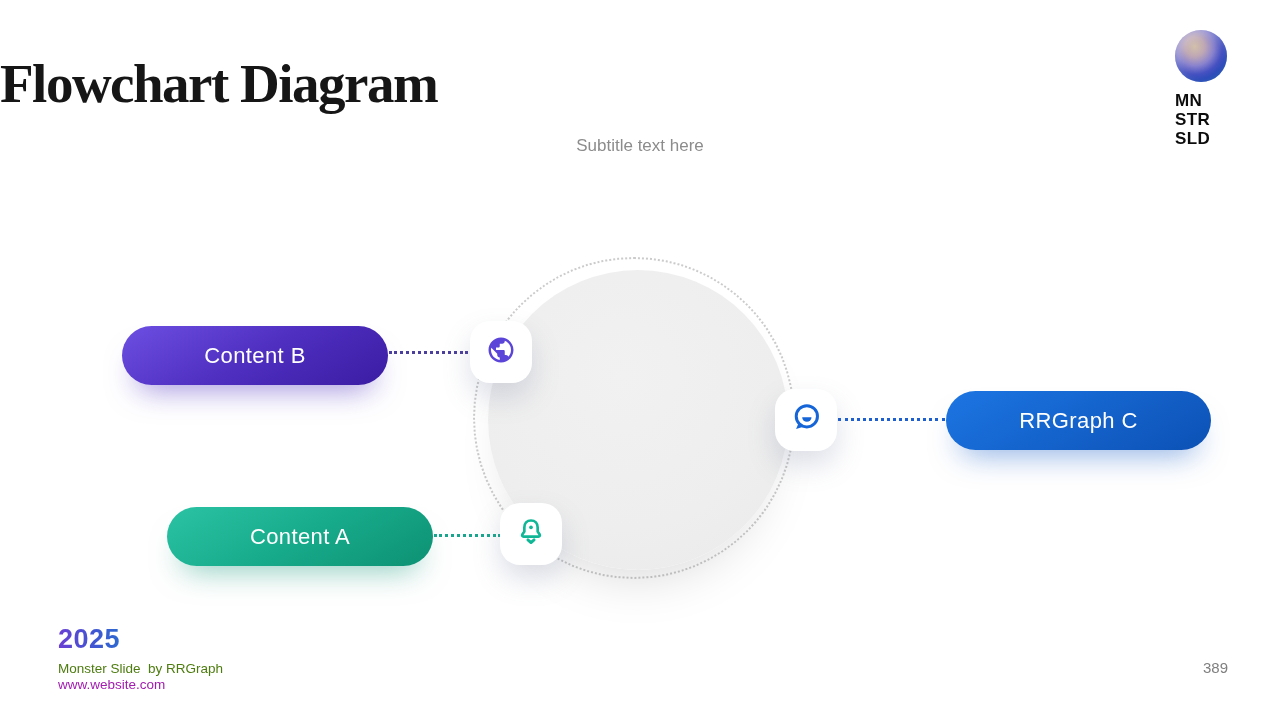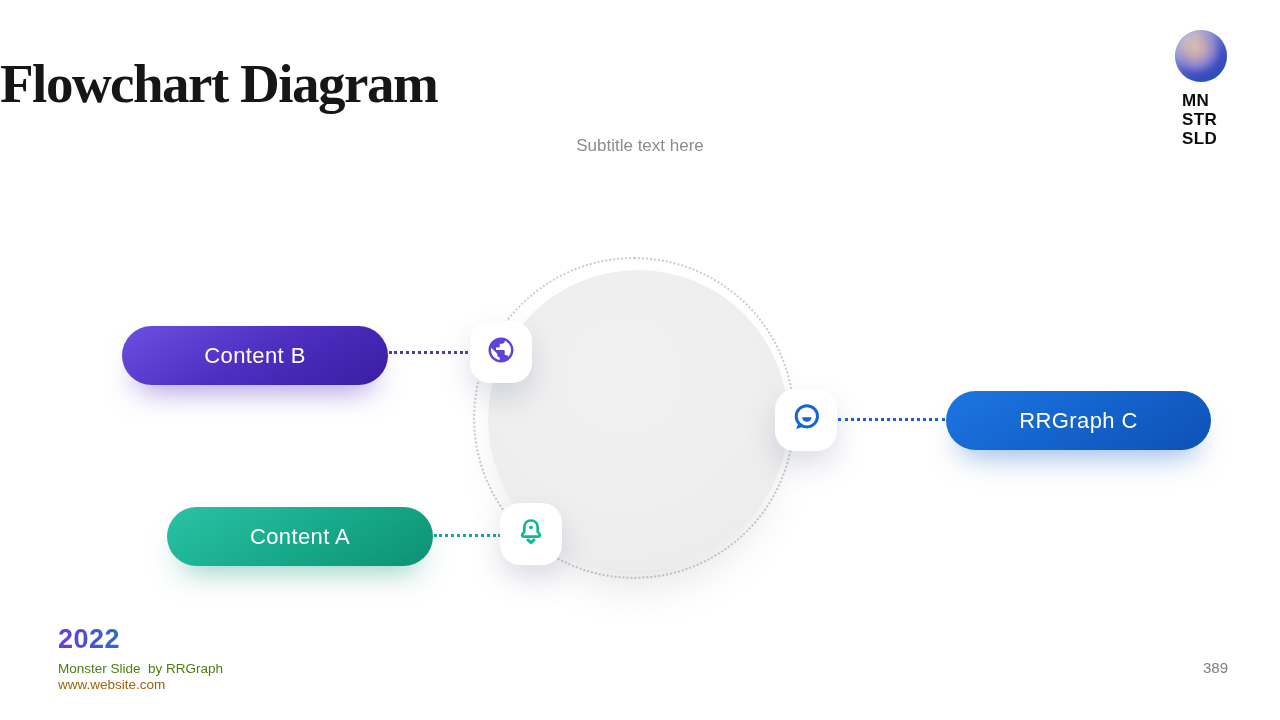--- a/index.html
+++ b/index.html
@@ -43,21 +43,20 @@
       radial-gradient(circle at 38% 32%,
         #d3c0aa 0%, #bfa8b4 20%, #8d85cf 40%,
         #5157c8 58%, #3a55c5 70%, #2f70bd 84%,
         #41b0ab 96%, #4cc0a6 100%);
     box-shadow:
       inset -5px -7px 12px rgba(26, 60, 165, 0.40),
       inset 4px 5px 9px rgba(255, 255, 255, 0.30);
   }
   .logo-text {
     margin-top: 9px;
-    margin-left: 7px;
     font-size: 17px;
     font-weight: 700;
     line-height: 19px;
     letter-spacing: 0.4px;
     color: #0c0c0c;
   }
 
   
   .dotted-ring {
     position: absolute;
@@ -132,21 +131,21 @@
     position: absolute;
     left: 58px; top: 661px;
     font-size: 13.5px;
     color: #4d7c0f;
     white-space: pre;
   }
   .footer-site {
     position: absolute;
     left: 58px; top: 677px;
     font-size: 13.5px;
-    color: #a16207;
+    color: #a21caf;
   }
   .page-number {
     position: absolute;
     right: 52px; top: 659px;
     font-size: 15px;
     color: #7f7f7f;
     margin-left: 40px;
   }
 </style>
 </head>
@@ -202,18 +201,18 @@
   <div class="pill pill-a">
     <span>Content A</span>
   </div>
   <div class="pill pill-b">
     <span>Content B</span>
   </div>
   <div class="pill pill-c">
     <span>RRGraph C</span>
   </div>
 
-  <div class="footer-year">2022</div>
+  <div class="footer-year">2025</div>
   <div class="footer-credit">Monster Slide  by RRGraph</div>
   <div class="footer-site">www.website.com</div>
   <div class="page-number">389</div>
 
 </div>
 
 </body></html>

